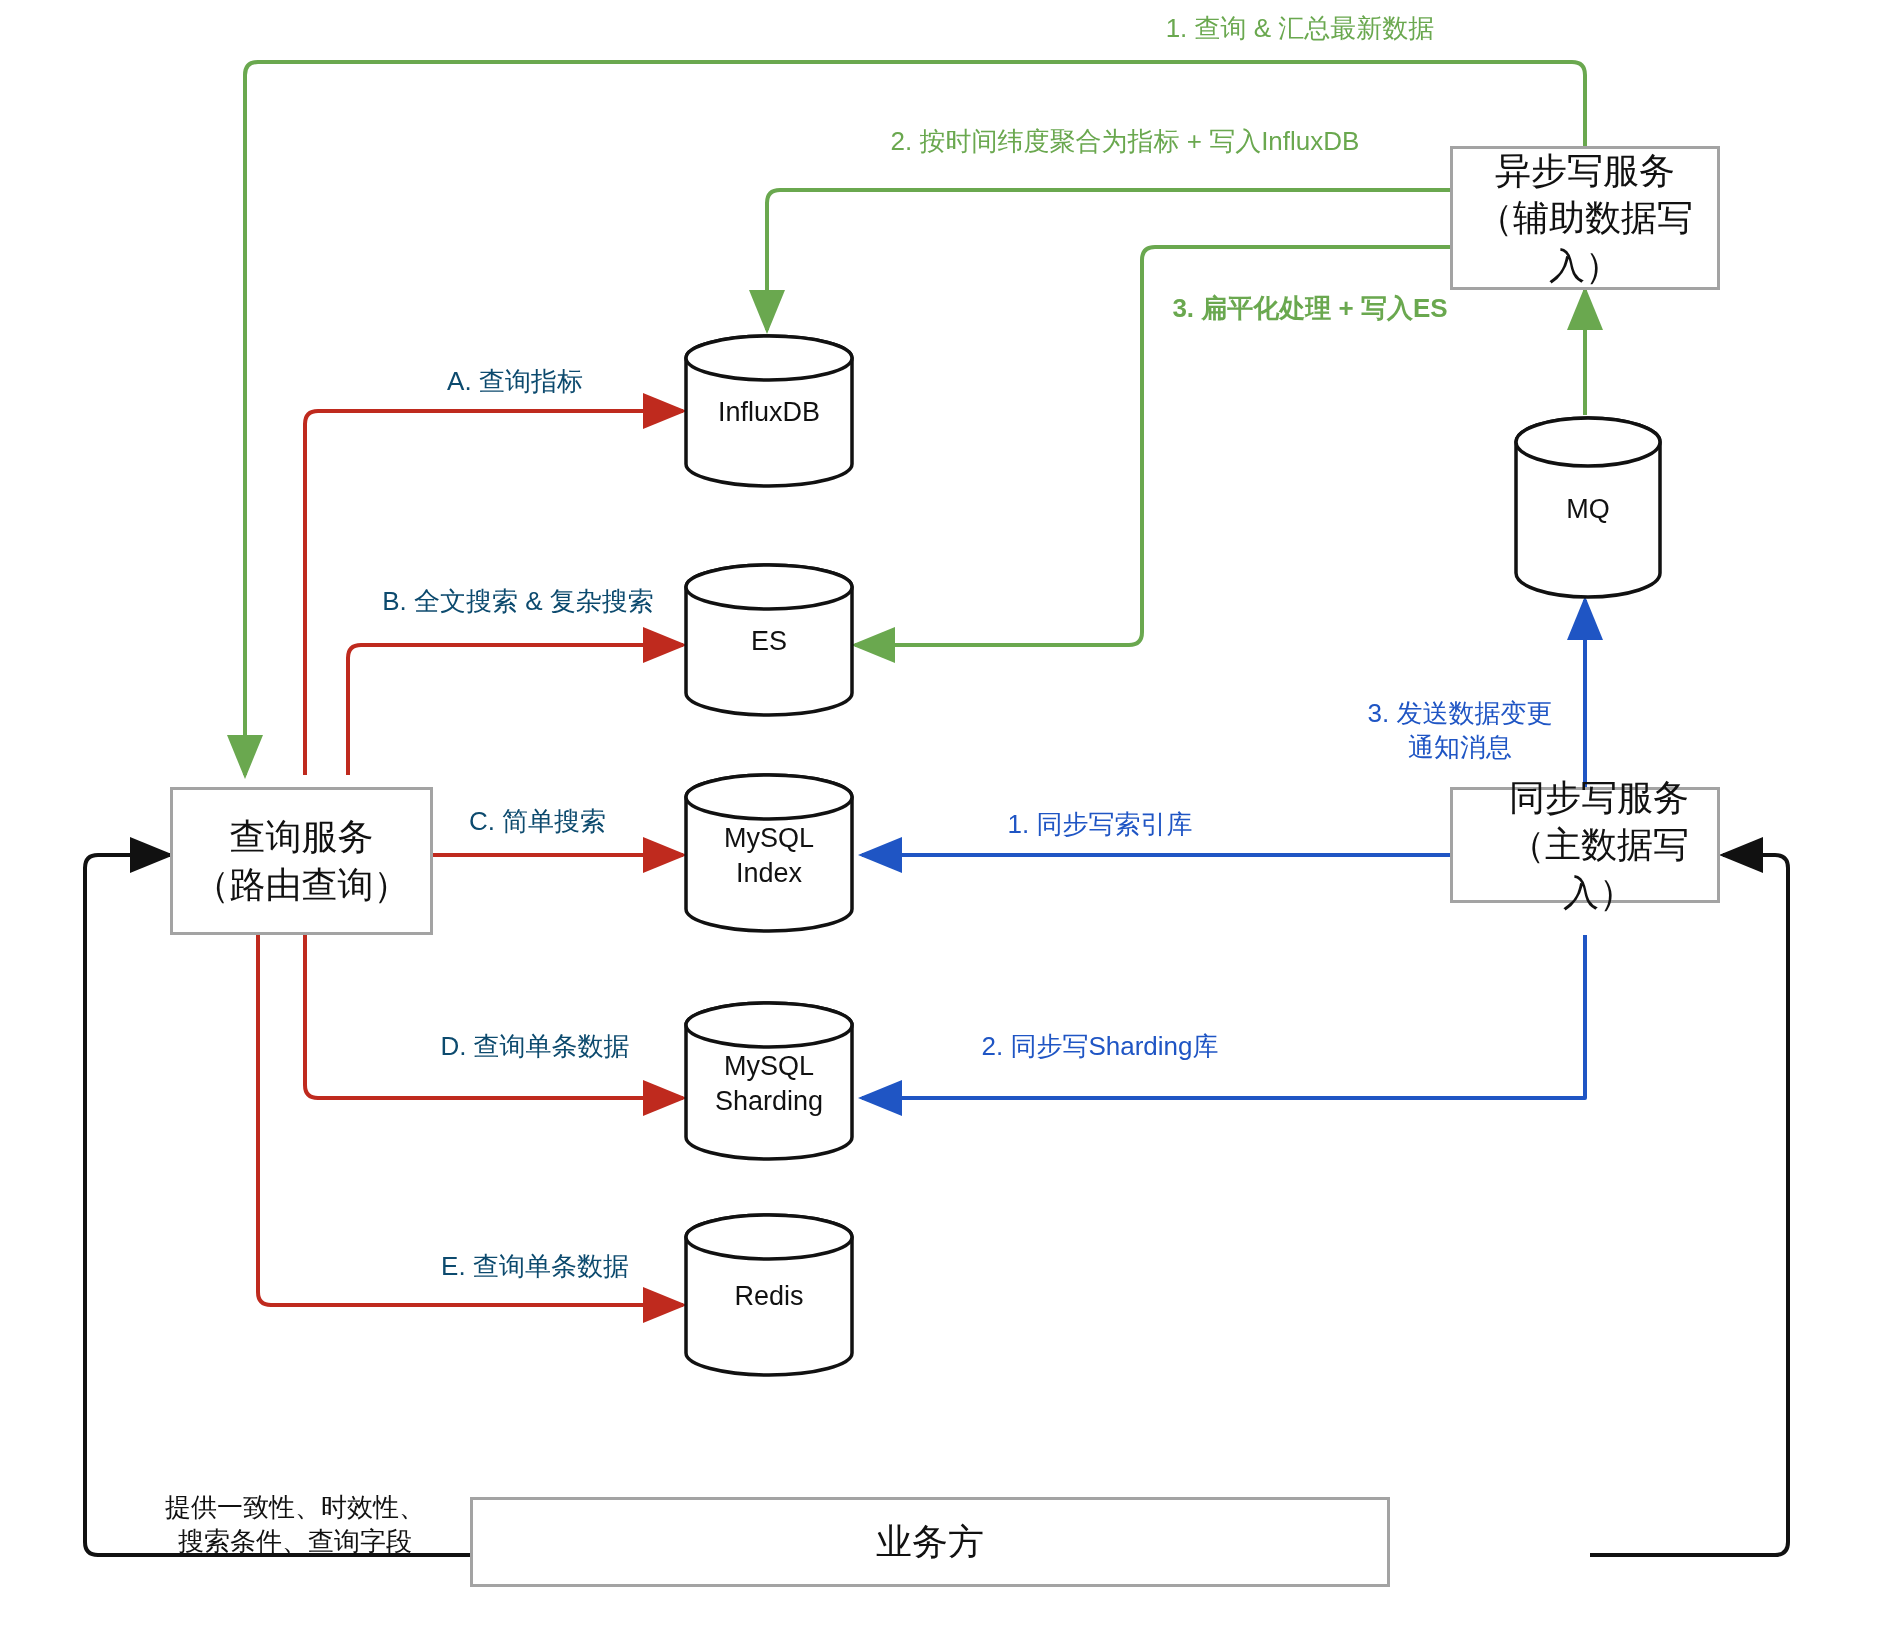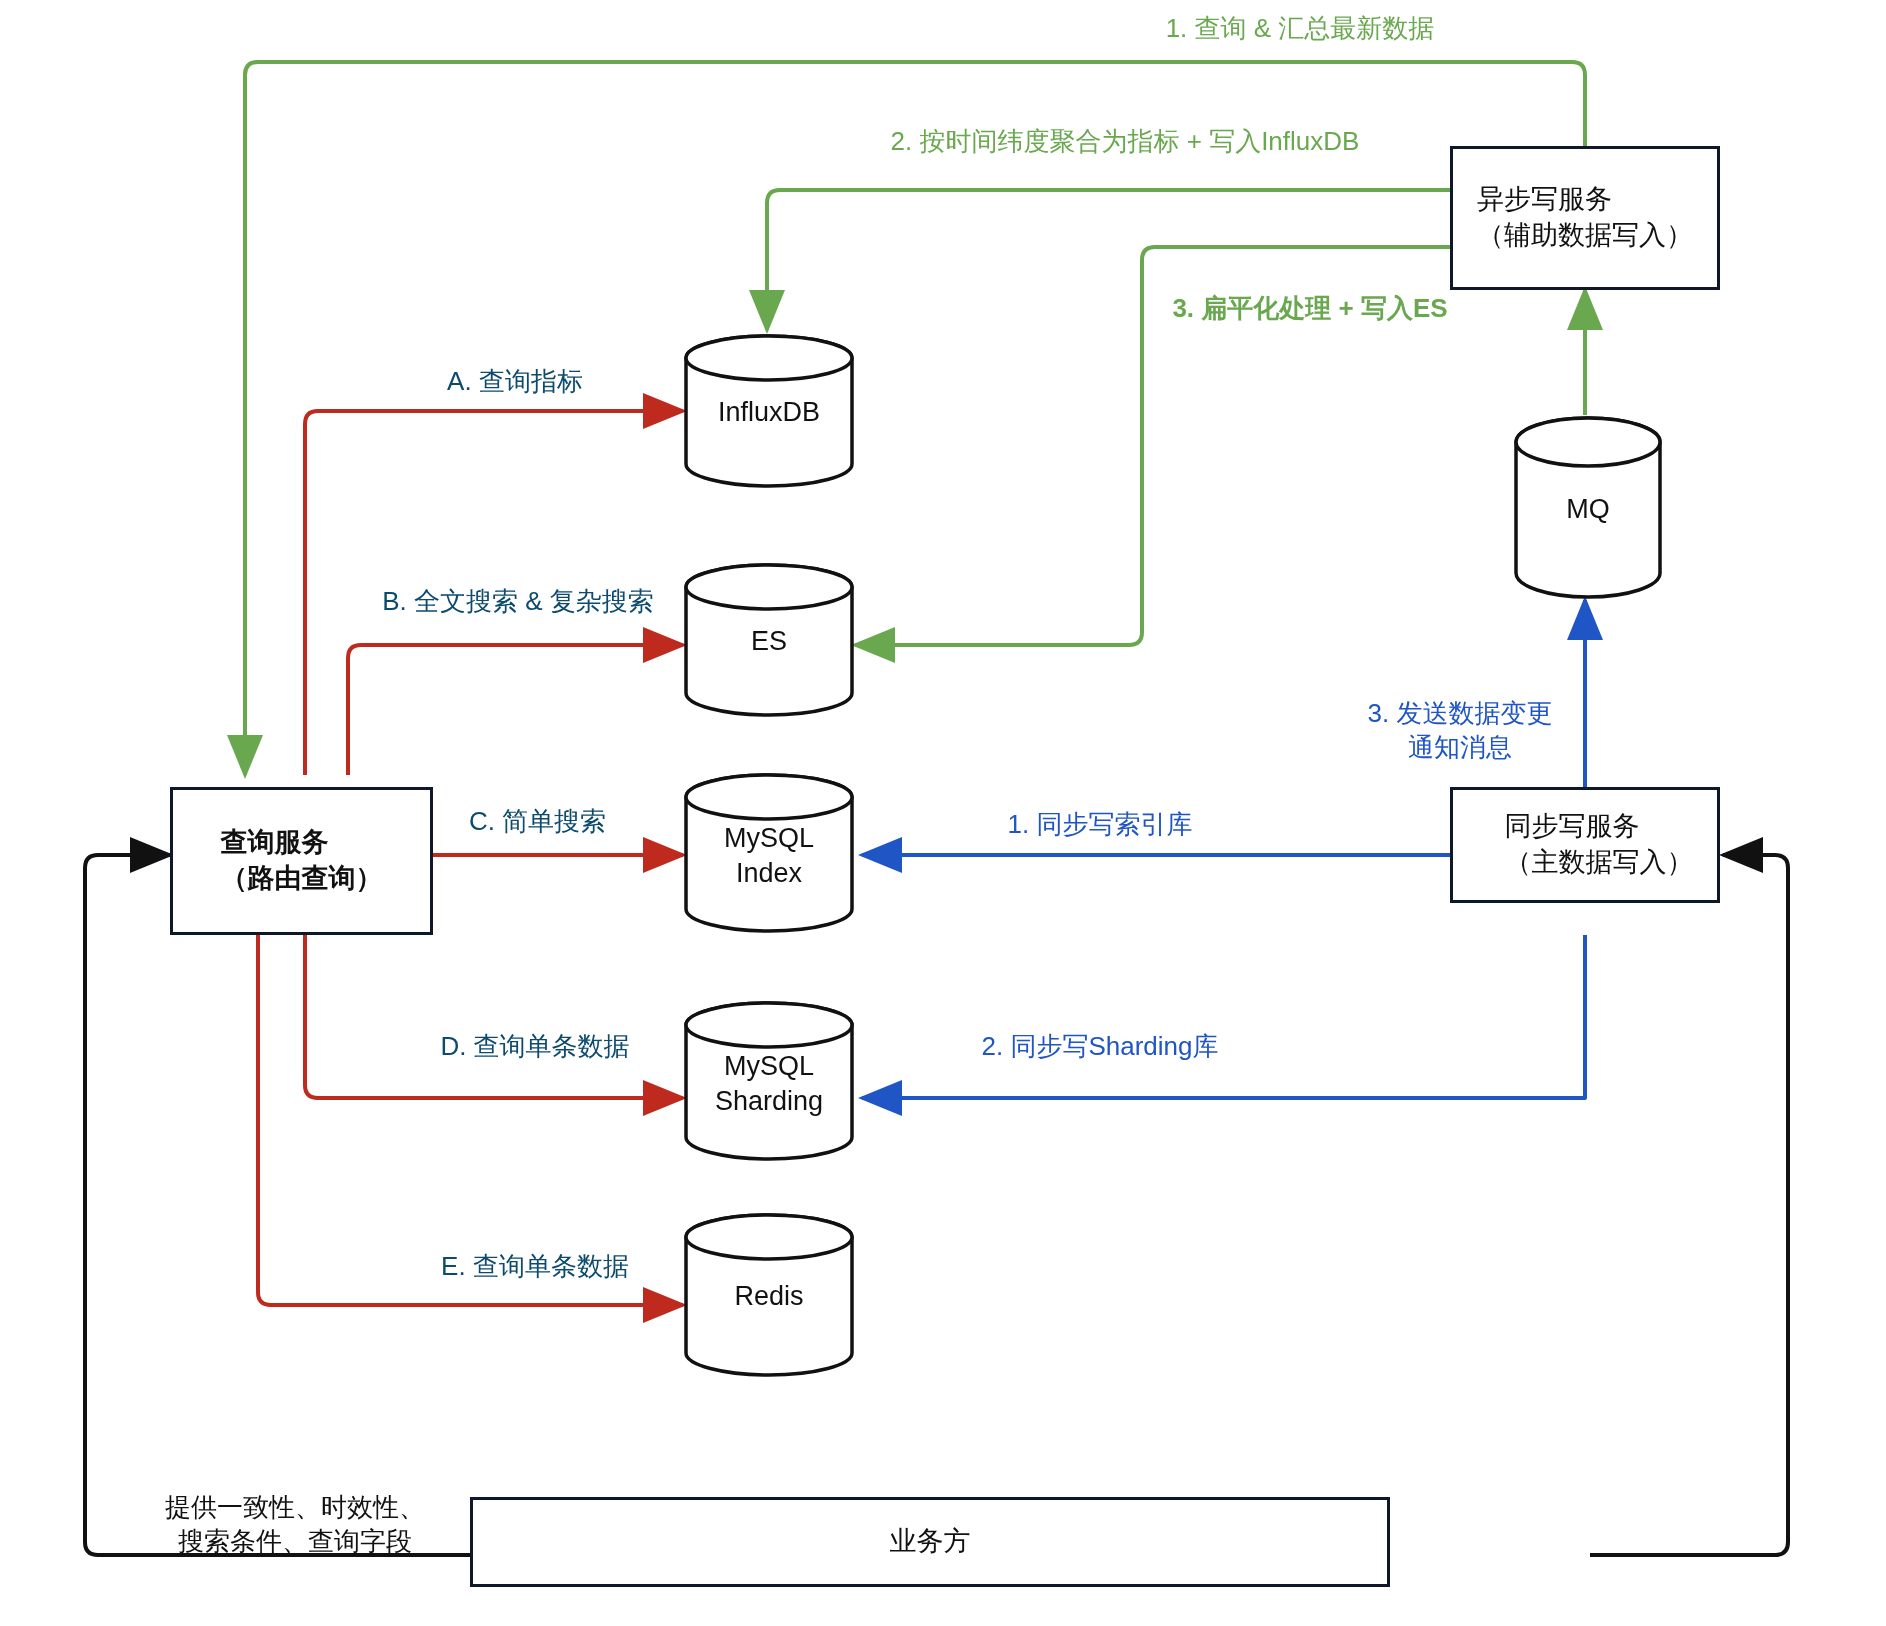--- a/index.html
+++ b/index.html
@@ -19,31 +19,31 @@
   }
   svg#wires {
     position: absolute;
     left: 0;
     top: 0;
     width: 1886px;
     height: 1626px;
   }
   .node-box {
     position: absolute;
-    border: 3px solid #0f172a;
+    border: 3px solid #a3a3a3;
     background: #ffffff;
     box-sizing: border-box;
     display: flex;
     align-items: center;
     justify-content: center;
-    text-align: left;
+    text-align: center;
     color: #111111;
     line-height: 1.32;
     white-space: pre-line;
-    font-size: 27px;
+    font-size: 36px;
   }
   .cyl {
     position: absolute;
     box-sizing: border-box;
   }
   .cyl .cyl-svg {
     position: absolute;
     left: 0;
     top: 0;
     width: 100%;
@@ -131,21 +131,21 @@
   <div class="node-box" style="left:1450px; top:146px; width:270px; height:144px;">
     <span>异步写服务
 （辅助数据写入）</span>
   </div>
 
   <div class="node-box" style="left:1450px; top:787px; width:270px; height:116px;padding-left:28px;">
     <span>同步写服务
 （主数据写入）</span>
   </div>
 
-  <div class="node-box" style="left:170px; top:787px; width:263px; height:148px;font-weight:bold;">
+  <div class="node-box" style="left:170px; top:787px; width:263px; height:148px;">
     <span>查询服务
 （路由查询）</span>
   </div>
 
   <div class="node-box" style="left:470px; top:1497px; width:920px; height:90px;">
     <span>业务方</span>
   </div>
 
   <div class="cyl" style="left:683px; top:333px; width:172px; height:156px;">
     <svg class="cyl-svg" viewBox="0 0 172 156" preserveAspectRatio="none">

